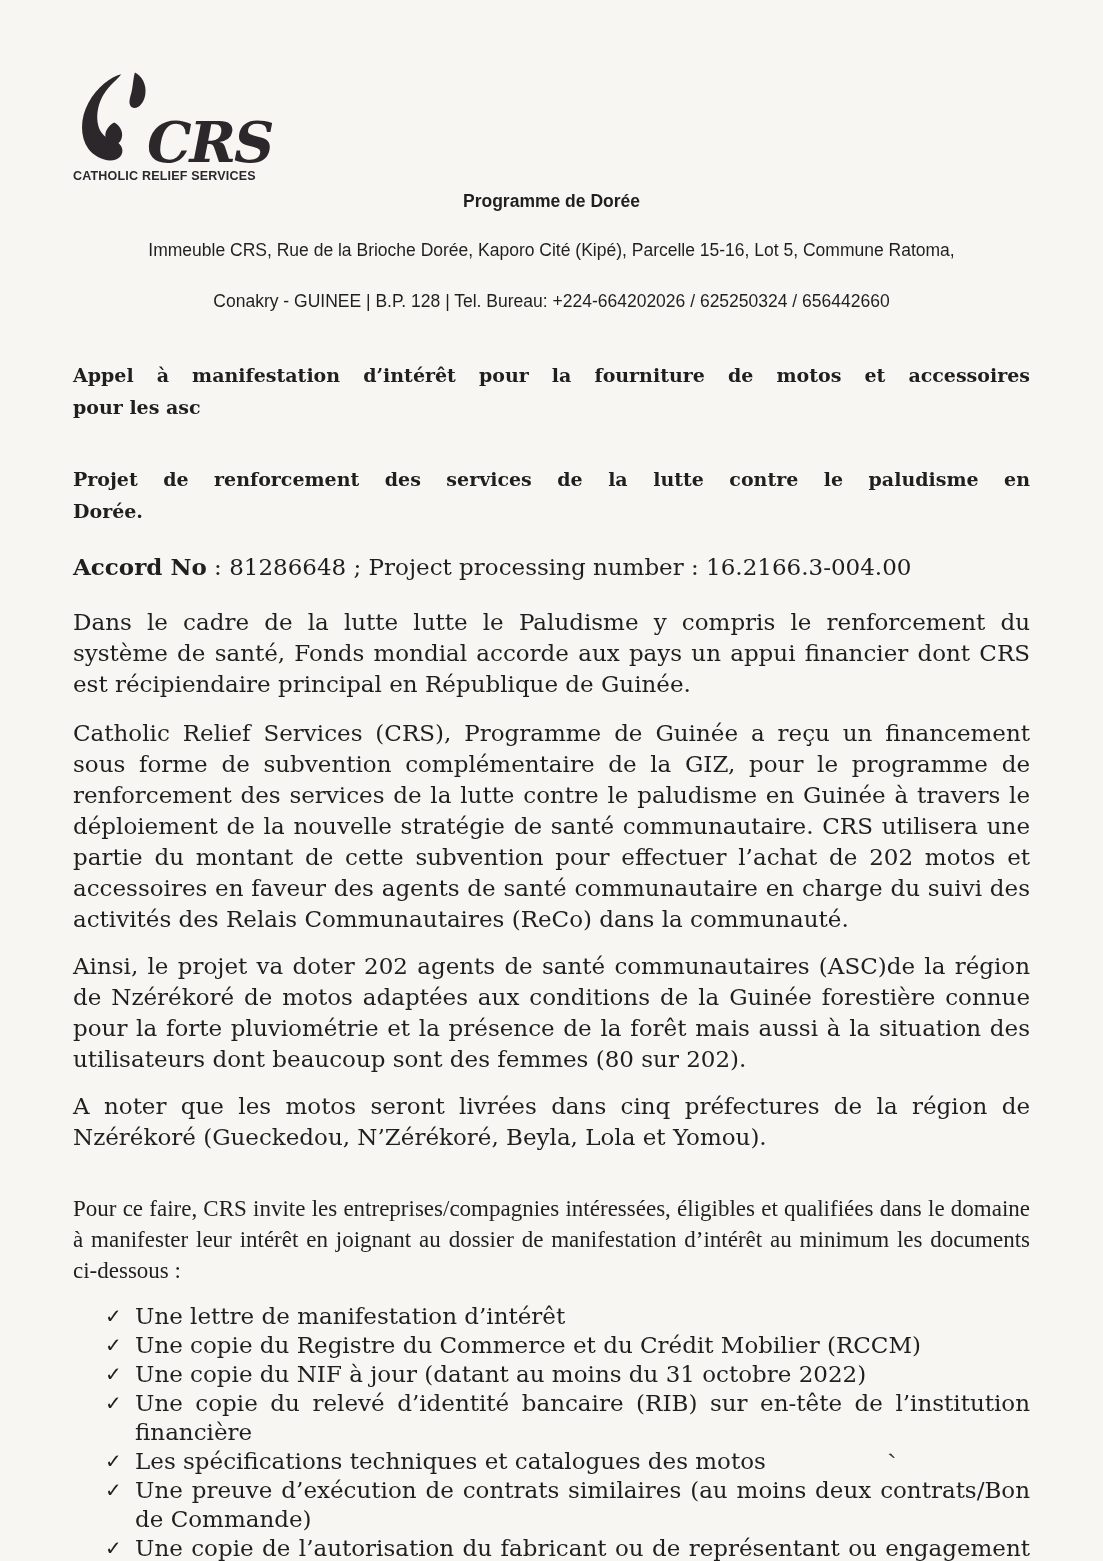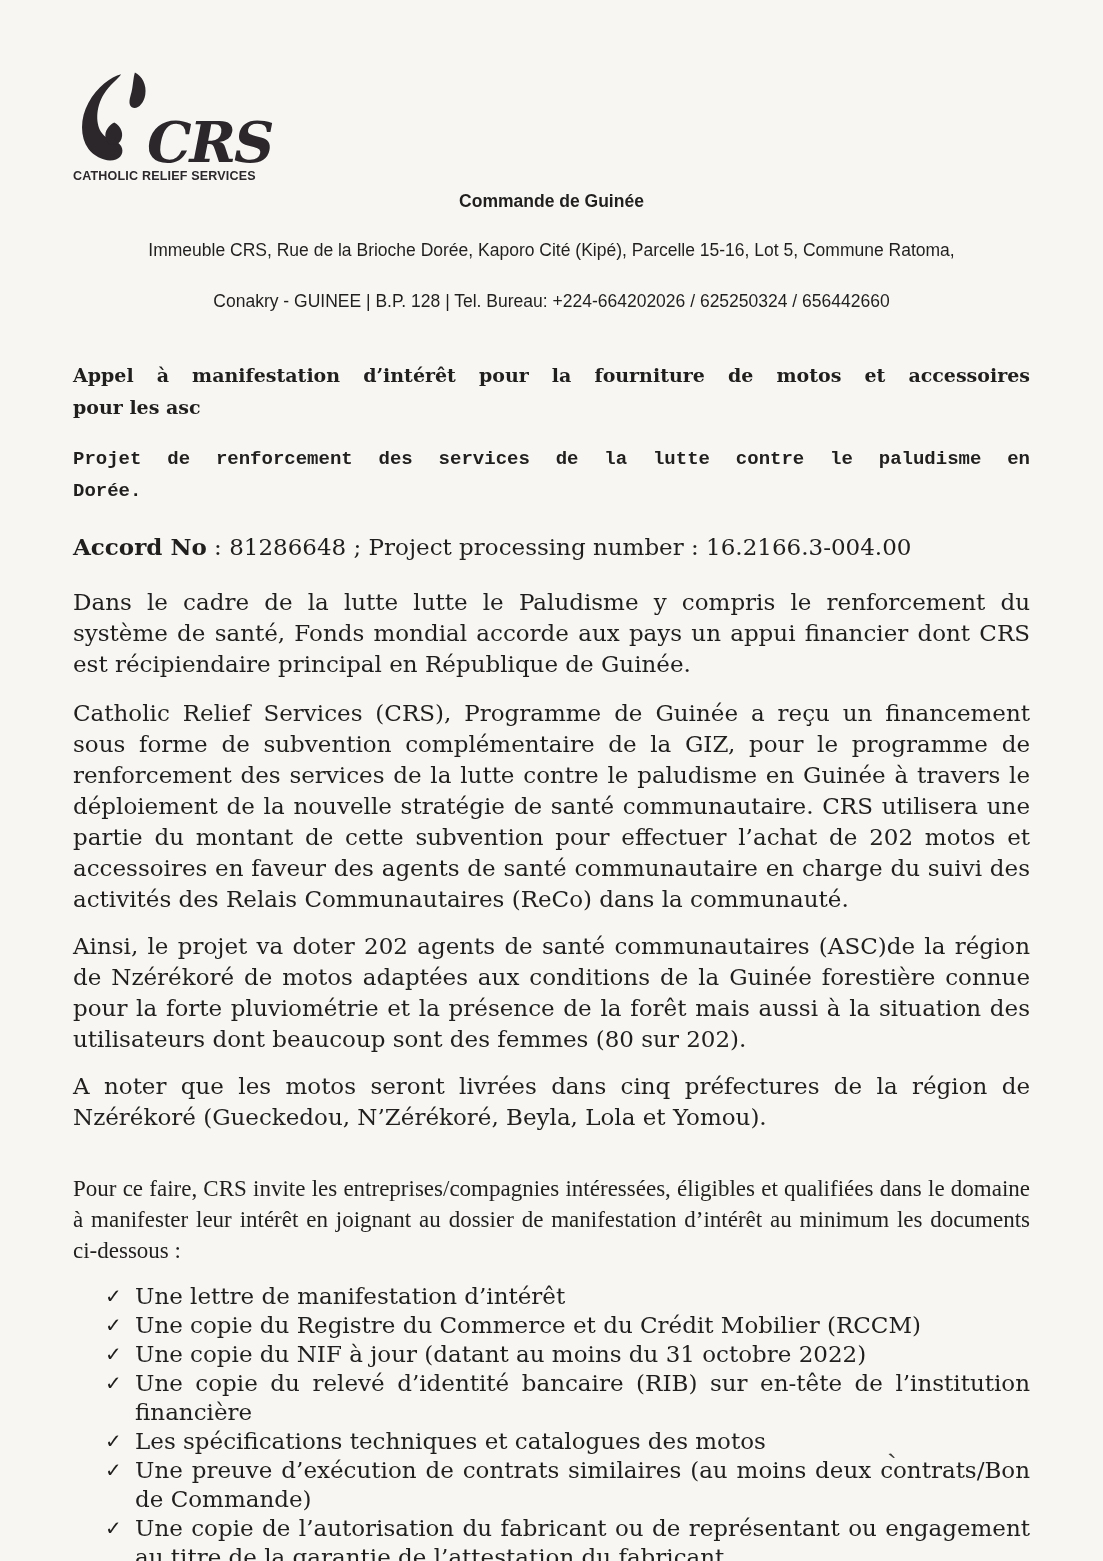--- a/index.html
+++ b/index.html
@@ -34,21 +34,21 @@
     margin-top:3px;white-space:nowrap;
   }
 
   
   .hdr{text-align:center;font-family:"Liberation Sans",sans-serif;margin-top:6px;}
   .hdr .prog{font-weight:700;font-size:17.5px;line-height:24px;}
   .hdr .addr{font-size:17.5px;line-height:27px;margin-top:24px;}
 
   
   .h1{font-size:19px;font-weight:700;line-height:32px;margin-top:44px;}
-  .h1.sub{margin-top:20px;font-family:Liberation Mono, monospace;}
+  .h1.sub{margin-top:40px;}
   .stretch{text-align:justify;text-align-last:justify;}
 
   
   .accord{margin:24px 0 16px;font-size:23px;line-height:31px;}
   .accord b{font-weight:700;}
   .para{
     margin:24px 0 0;font-size:23px;line-height:31px;
     text-align:justify;
   }
   .para.p2{margin-top:18px;}
@@ -82,21 +82,21 @@
         <path fill="currentColor" d="M56,2 C44,5 28,17 18,35 C8,53 8,75 18,89 C26,99 40,105 50,101 C58,98 60,89 54,83 C48,77 40,79 34,71 C26,61 26,41 36,25 C42,15 52,8 56,2 Z"></path>
         <path fill="currentColor" d="M72,0 C80,4 86,14 84,26 C82,37 74,44 68,40 C64,37 66,30 68,23 C70,15 70,6 72,0 Z"></path>
         <path fill="currentColor" d="M48,58 C56,62 60,72 55,80 C50,87 40,85 38,76 C36,68 42,61 48,58 Z"></path>
       </svg>
       <div class="brandname">CRS</div>
     </div>
     <div class="brandtag">CATHOLIC RELIEF SERVICES</div>
   </div>
 
   <div class="hdr">
-    <div class="prog">Commande de Guinée</div>
+    <div class="prog">Programme de Dorée</div>
     <div class="addr">Immeuble CRS, Rue de la Brioche Dorée, Kaporo Cité (Kipé), Parcelle 15-16, Lot 5, Commune Ratoma,</div>
     <div class="addr">Conakry - GUINEE | B.P. 128 | Tel. Bureau: +224-664202026 / 625250324 / 656442660</div>
   </div>
 
   <div class="h1">
     <div class="stretch">Appel à manifestation d’intérêt pour la fourniture de motos et accessoires</div>
     <div>pour les asc</div>
   </div>
 
   <div class="h1 sub">

